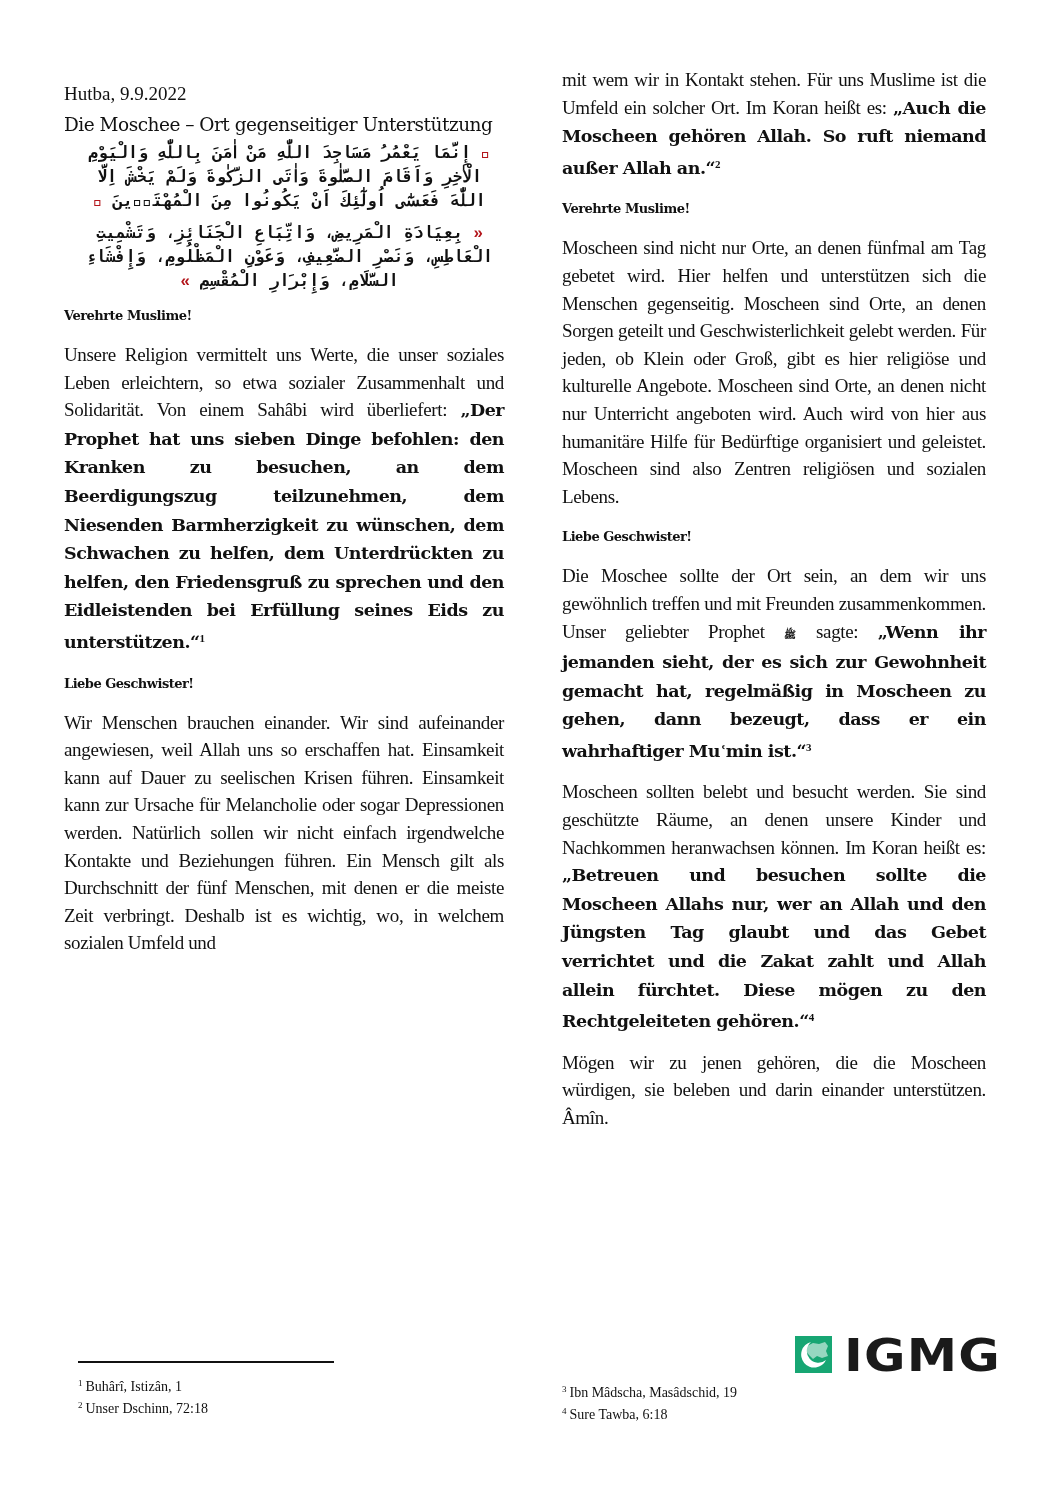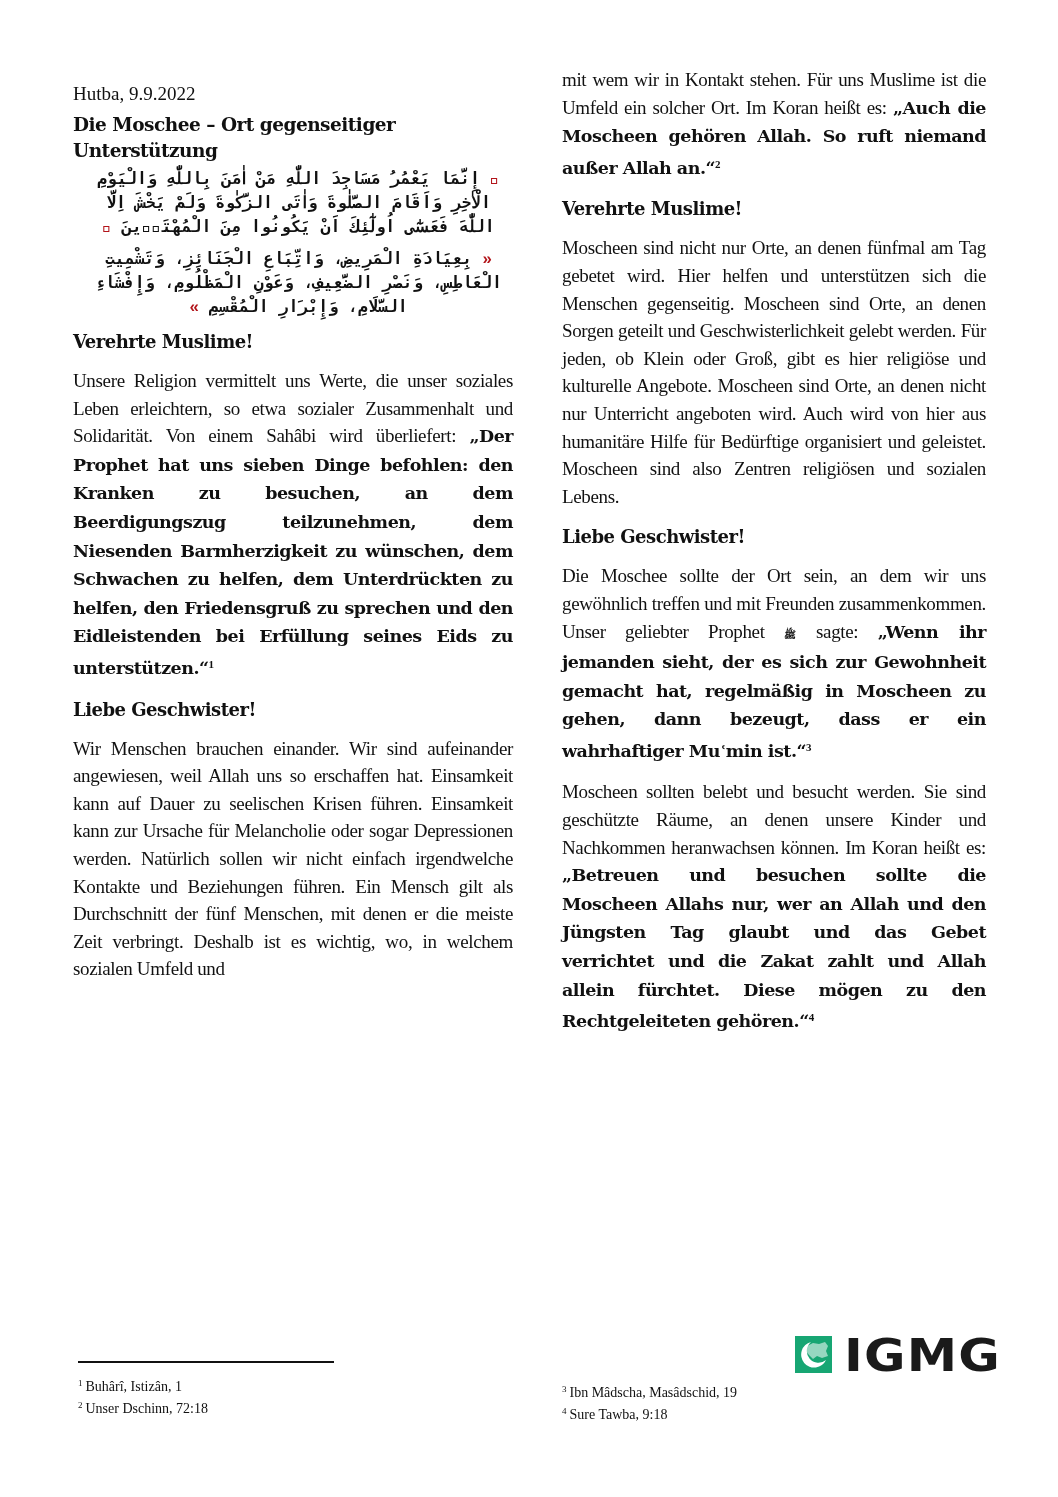--- a/index.html
+++ b/index.html
@@ -3,32 +3,32 @@
 <meta charset="utf-8">
 <style>
   html, body { margin: 0; padding: 0; background: #ffffff; }
   body {
     width: 1058px; height: 1497px; position: relative; overflow: hidden;
     font-family: "DejaVu Serif", "Liberation Serif", serif;
     color: #111111;
   }
   .page { position: absolute; left: 0; top: 0; width: 1058px; height: 1497px; }
   .col { position: absolute; top: 66px; width: 440px; }
-  .col-left { left: 73px; }
+  .col-left { left: 64px; }
   .col-right { left: 562px; top: 66px; width: 424px; }
 
   .p {
     font-size: 19px; line-height: 27.6px; text-align: justify;
     margin: 0 0 13px 0; letter-spacing: -0.35px;
     font-family: "Liberation Serif", "DejaVu Serif", serif;
   }
   .p b { font-weight: 700; font-family: "DejaVu Serif", serif; font-size: 17.5px; letter-spacing: -0.5px; }
   .date { font-size: 19px; line-height: 27px; margin: 14px 0 5px 0; font-family: "Liberation Serif", serif; }
-  .title { font-size: 18.5px; line-height: 26px; font-weight: 700; margin: 0 0 4px 0; font-family: "DejaVu Serif", serif; letter-spacing: -0.5px; }
-  .heading { font-size: 18px; line-height: 27px; font-weight: 700; margin: 0 0 12px 0; font-family: "DejaVu Serif", serif; letter-spacing: -0.5px; }
+  .title { font-size: 18.5px; line-height: 26px; font-weight: 400; margin: 0 0 4px 0; font-family: "DejaVu Serif", serif; letter-spacing: -0.5px; }
+  .heading { font-size: 13px; line-height: 27px; font-weight: 700; margin: 0 0 12px 0; font-family: "DejaVu Serif", serif; letter-spacing: -0.5px; }
 
   .arabic {
     direction: rtl; text-align: center; font-family: Liberation Mono, monospace;
     font-weight: 700; font-size: 16.5px; line-height: 24px; margin: 0 8px 8px 19px;
   }
   .arabic .red { color: #b3151b; }
 
   .footnote-rule { position: absolute; left: 78px; top: 1361px; width: 256px; height: 2px; background: #111; }
   .footnotes { position: absolute; top: 1374px; font-size: 14px; line-height: 19px; font-family: "Liberation Serif", serif; }
   .footnotes.left { left: 78px; }
@@ -73,36 +73,37 @@
     <p class="p">Wir Menschen brauchen einander. Wir sind aufeinander angewiesen, weil Allah uns so erschaffen hat. Einsamkeit kann auf Dauer zu seelischen Krisen führen. Einsamkeit kann zur Ursache für Melancholie oder sogar Depressionen werden. Natürlich sollen wir nicht einfach irgendwelche Kontakte und Beziehungen führen. Ein Mensch gilt als Durchschnitt der fünf Menschen, mit denen er die meiste Zeit verbringt. Deshalb ist es wichtig, wo, in welchem sozialen Umfeld und</p>
   </div>
 
   <div class="col col-right">
     <p class="p"><span>mit wem wir in Kontakt stehen. Für uns Muslime ist die Umfeld ein solcher Ort. Im Koran heißt es: </span><b>„Auch die Moscheen gehören Allah. So ruft niemand außer Allah an.“</b><sup class="ref">2</sup></p>
     <div class="heading">Verehrte Muslime!</div>
     <p class="p">Moscheen sind nicht nur Orte, an denen fünfmal am Tag gebetet wird. Hier helfen und unterstützen sich die Menschen gegenseitig. Moscheen sind Orte, an denen Sorgen geteilt und Geschwisterlichkeit gelebt werden. Für jeden, ob Klein oder Groß, gibt es hier religiöse und kulturelle Angebote. Moscheen sind Orte, an denen nicht nur Unterricht angeboten wird. Auch wird von hier aus humanitäre Hilfe für Bedürftige organisiert und geleistet. Moscheen sind also Zentren religiösen und sozialen Lebens.</p>
     <div class="heading">Liebe Geschwister!</div>
     <p class="p"><span>Die Moschee sollte der Ort sein, an dem wir uns gewöhnlich treffen und mit Freunden zusammenkommen. Unser geliebter Prophet </span><span class="salawat">ﷺ</span><span> sagte: </span><b>„Wenn ihr jemanden sieht, der es sich zur Gewohnheit gemacht hat, regelmäßig in Moscheen zu gehen, dann bezeugt, dass er ein wahrhaftiger Muʿmin ist.“</b><sup class="ref">3</sup></p>
     <p class="p"><span>Moscheen sollten belebt und besucht werden. Sie sind geschützte Räume, an denen unsere Kinder und Nachkommen heranwachsen können. Im Koran heißt es: </span><b>„Betreuen und besuchen sollte die Moscheen Allahs nur, wer an Allah und den Jüngsten Tag glaubt und das Gebet verrichtet und die Zakat zahlt und Allah allein fürchtet. Diese mögen zu den Rechtgeleiteten gehören.“</b><sup class="ref">4</sup></p>
+    <p class="p">Mögen wir zu jenen gehören, die die Moscheen würdigen, sie beleben und darin einander unterstützen. Âmîn.</p>
   </div>
 
   <div class="logo">
     <div class="logo-mark">
       <svg width="37" height="37" viewBox="0 0 37 37">
         <rect width="37" height="37" fill="#17a673"></rect>
         <path d="M16 6 A13 13 0 1 0 31 24 A11 11 0 1 1 16 6 Z" fill="#ffffff"></path>
         <path d="M12 10 L18 7 L24 8 L30 6 L33 10 L31 15 L33 20 L27 22 L22 20 L18 23 L14 19 L11 15 Z" fill="#ffffff" opacity="0.55"></path>
       </svg>
     </div>
     <div class="logo-text">IGMG</div>
   </div>
 
   <div class="footnote-rule"></div>
   <div class="footnotes left">
     <p class="fn"><sup>1</sup><span>Buhârî, Istizân, 1</span></p>
     <p class="fn"><sup>2</sup><span>Unser Dschinn, 72:18</span></p>
   </div>
   <div class="footnotes right">
     <p class="fn"><sup>3</sup><span>Ibn Mâdscha, Masâdschid, 19</span></p>
-    <p class="fn"><sup>4</sup><span>Sure Tawba, 9:18</span></p>
+    <p class="fn"><sup>4</sup><span>Sure Tawba, 6:18</span></p>
   </div>
 
 </div>
 
 </body></html>

